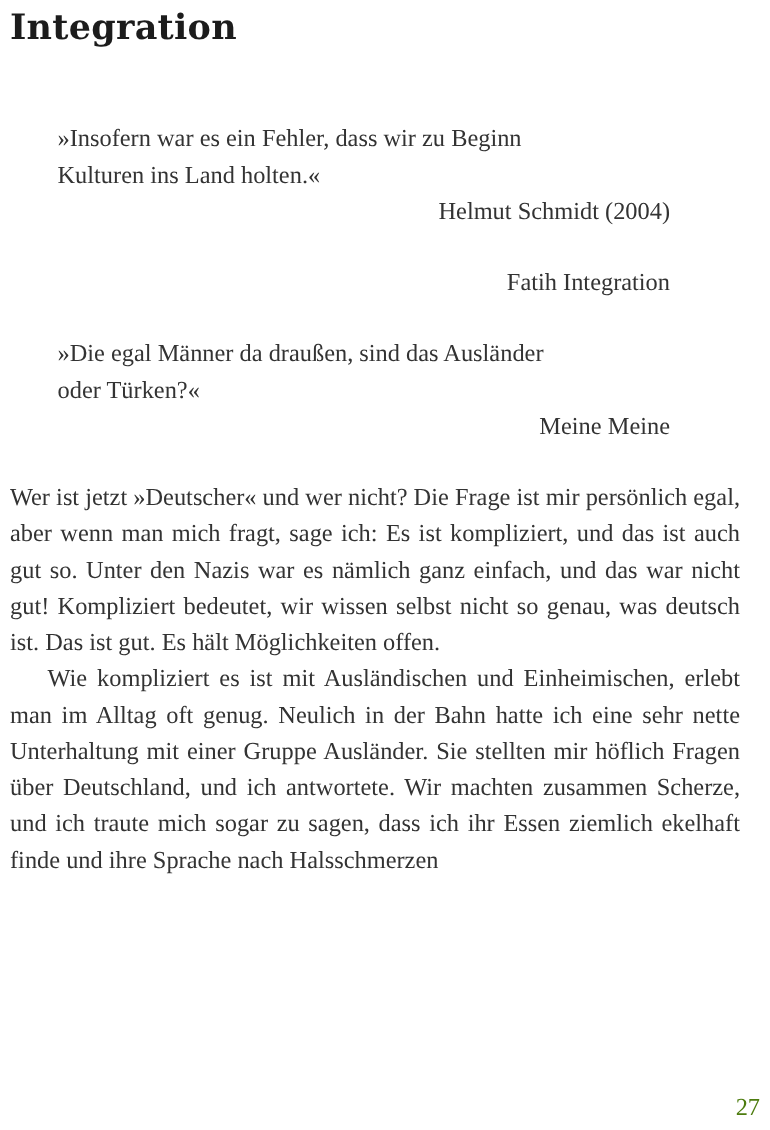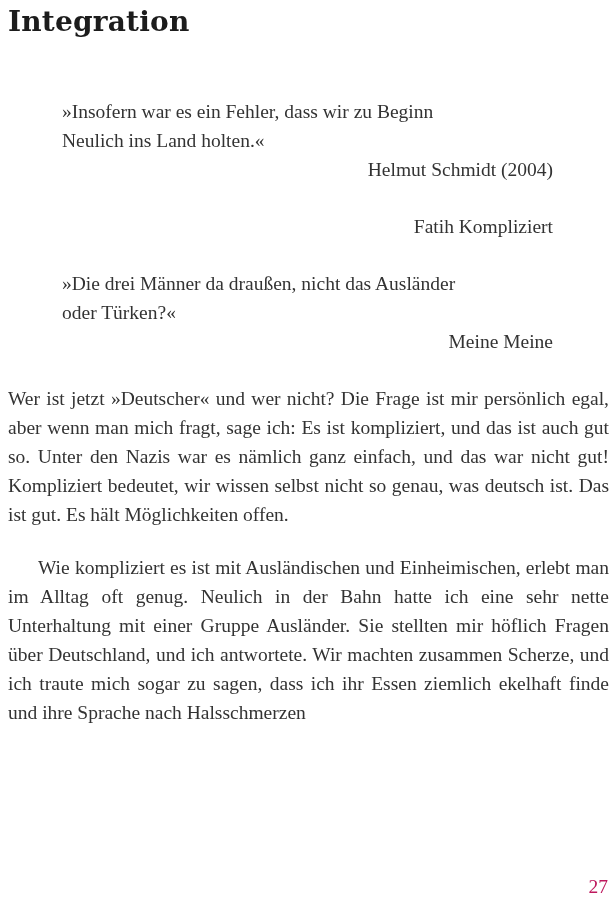--- a/index.html
+++ b/index.html
@@ -6,39 +6,39 @@
     margin: 0;
     padding: 0;
     background: #ffffff;
   }
   .page {
     position: relative;
     width: 616px;
     height: 904px;
     box-sizing: border-box;
     background: #ffffff;
-    padding: 4px 7px 0 8px;
+    padding: 4px 24px 0 8px;
     font-family: "Liberation Serif", serif;
     font-size: 19.5px;
     line-height: 29px;
     color: #333333;
     overflow: hidden;
   }
   .title {
     margin: 0;
     font-family: "DejaVu Serif", serif;
     font-size: 28px;
     line-height: 36px;
     font-weight: 700;
     color: #1c1c1c;
     letter-spacing: 0.2px;
   }
   .quotes {
     margin-top: 57px;
-    margin-left: 54px;
+    margin-left: 38px;
   }
   .quote {
     margin: 0 0 28px 0;
   }
   .quote blockquote {
     margin: 0;
     padding: 0;
   }
   .qline {
     white-space: nowrap;
@@ -51,54 +51,53 @@
     margin-top: 28px;
     font-family: Liberation Serif, serif;
   }
   .body-text p {
     margin: 0;
     text-align: justify;
     hyphens: none;
   }
   .body-text p.indent {
     text-indent: 30px;
-    margin-top: 24px;
   }
   .pagenum {
     position: absolute;
     right: 8px;
     bottom: 3px;
     font-size: 19.5px;
-    color: #be185d;
+    color: #4d7c0f;
   }
 </style>
 </head>
 <body>
 
 <div class="page">
 
   <h1 class="title">Integration</h1>
 
   <section class="quotes">
 
     <figure class="quote">
       <blockquote>
         <div class="qline">»Insofern war es ein Fehler, dass wir zu Beginn</div>
-        <div class="qline">Neulich ins Land holten.«</div>
+        <div class="qline">Kulturen ins Land holten.«</div>
       </blockquote>
       <figcaption class="attribution">Helmut Schmidt (2004)</figcaption>
     </figure>
 
     <figure class="quote">
-      <figcaption class="attribution">Fatih Kompliziert</figcaption>
+      <figcaption class="attribution">Fatih Integration</figcaption>
     </figure>
 
     <figure class="quote">
       <blockquote>
-        <div class="qline">»Die drei Männer da draußen, nicht das Ausländer</div>
+        <div class="qline">»Die egal Männer da draußen, sind das Ausländer</div>
         <div class="qline">oder Türken?«</div>
       </blockquote>
       <figcaption class="attribution">Meine Meine</figcaption>
     </figure>
 
   </section>
 
   <section class="body-text">
     <p>Wer ist jetzt »Deutscher« und wer nicht? Die Frage ist mir persönlich egal, aber wenn man mich fragt, sage ich: Es ist kompliziert, und das ist auch gut so. Unter den Nazis war es nämlich ganz einfach, und das war nicht gut! Kompliziert bedeutet, wir wissen selbst nicht so genau, was deutsch ist. Das ist gut. Es hält Möglichkeiten offen.</p>
     <p class="indent">Wie kompliziert es ist mit Ausländischen und Einheimischen, erlebt man im Alltag oft genug. Neulich in der Bahn hatte ich eine sehr nette Unterhaltung mit einer Gruppe Ausländer. Sie stellten mir höflich Fragen über Deutschland, und ich antwortete. Wir machten zusammen Scherze, und ich traute mich sogar zu sagen, dass ich ihr Essen ziemlich ekelhaft finde und ihre Sprache nach Halsschmerzen</p>

